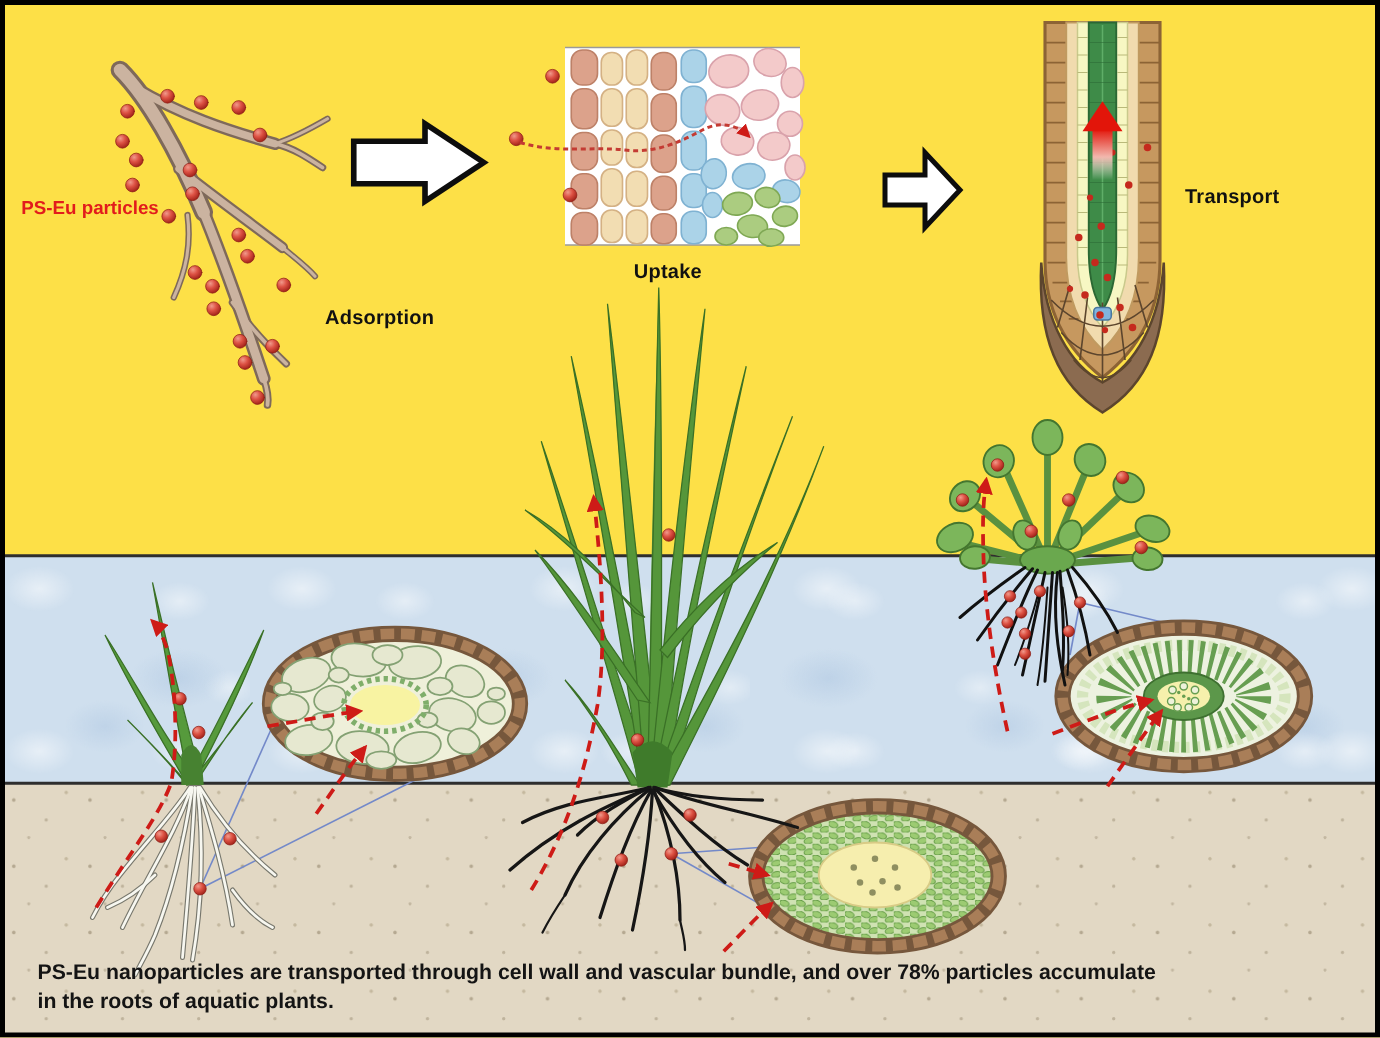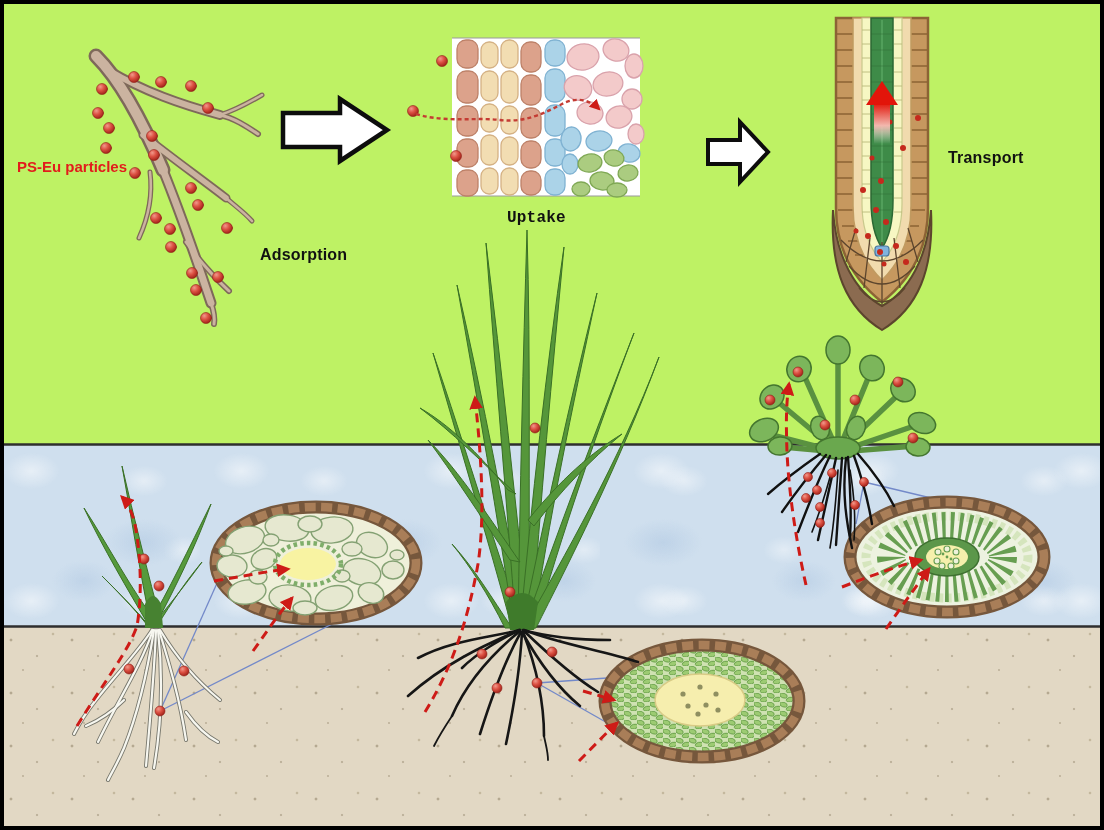--- a/index.html
+++ b/index.html
@@ -1,16 +1,16 @@
 <!DOCTYPE html>
 <html><head>
 <meta charset="utf-8">
 <style>
   html,body{margin:0;padding:0;background:#888;}
-  .figure{position:relative;width:1104px;height:830px;background:#bef264;overflow:hidden;
+  .figure{position:relative;width:1104px;height:830px;background:#fde047;overflow:hidden;
           font-family:"Liberation Sans",sans-serif;}
   .frame{position:absolute;inset:0;border:4px solid #000;pointer-events:none;z-index:60;}
   .water{position:absolute;left:0;top:445px;width:1104px;height:182px;
     background-color:#cfdfee;
     background-image:
       radial-gradient(40px 26px at 15% 20%, rgba(255,255,255,.5), rgba(255,255,255,0) 70%),
       radial-gradient(56px 34px at 55% 65%, rgba(176,200,226,.55), rgba(176,200,226,0) 70%),
       radial-gradient(34px 22px at 80% 30%, rgba(255,255,255,.45), rgba(255,255,255,0) 70%),
       radial-gradient(46px 30px at 35% 85%, rgba(176,200,226,.5), rgba(176,200,226,0) 70%),
       radial-gradient(30px 20px at 92% 75%, rgba(255,255,255,.4), rgba(255,255,255,0) 70%);
@@ -449,18 +449,22 @@
       <path d="M583,691 L614,700" marker-end="url(#mRed)"></path>
       <path d="M579,761 C593,747 604,735 617,723" marker-end="url(#mRed)"></path>
       <path d="M806,585 C797,545 789,496 787,452 C786,424 786,404 789,384" marker-end="url(#mRed)"></path>
       <path d="M842,587 C868,577 894,567 921,560" marker-end="url(#mRed)"></path>
       <path d="M886,629 C900,609 914,589 929,569" marker-end="url(#mRed)"></path>
     </g>
   </svg>
 
   <div class="lbl lbl-red" style="left:17px;top:158px;">PS-Eu particles</div>
   <div class="lbl lbl-step" style="left:260px;top:246px;">Adsorption</div>
-  <div class="lbl lbl-step" style="left:507px;top:209px;font-family:Liberation Mono, monospace;">Uptake</div>
+  <div class="lbl lbl-step" style="left:507px;top:209px;">Uptake</div>
   <div class="lbl lbl-step" style="left:948px;top:149px;">Transport</div>
 
+  <div class="caption">
+    <div>PS-Eu nanoparticles are transported through cell wall and vascular bundle, and over 78% particles accumulate</div>
+    <div>in the roots of aquatic plants.</div>
+  </div>
 
   <div class="frame"></div>
 </div>
 
 </body></html>

